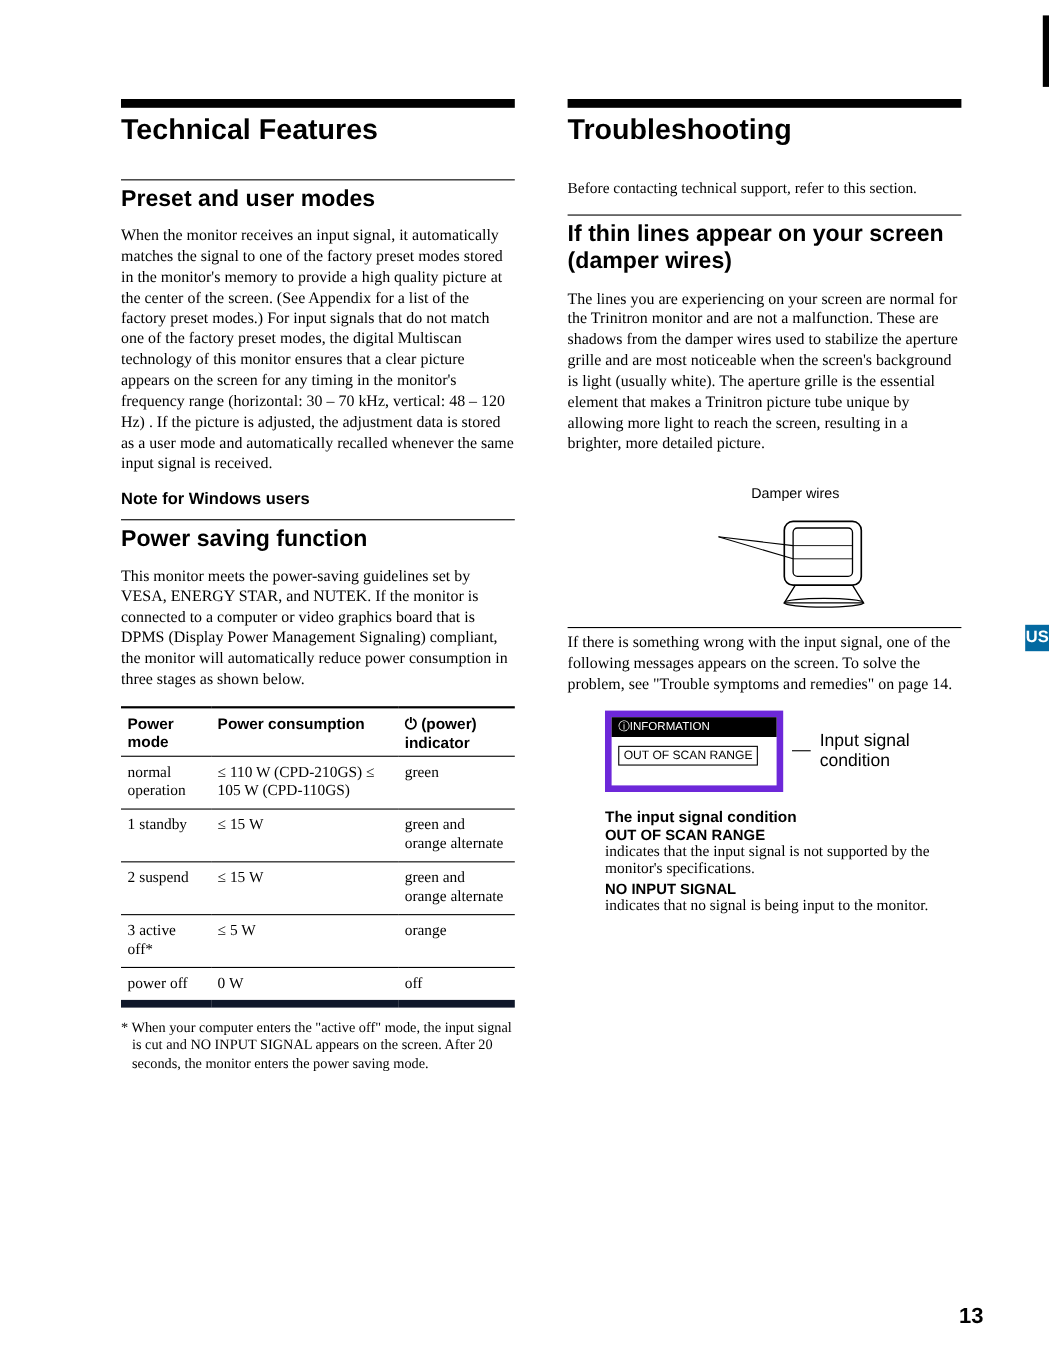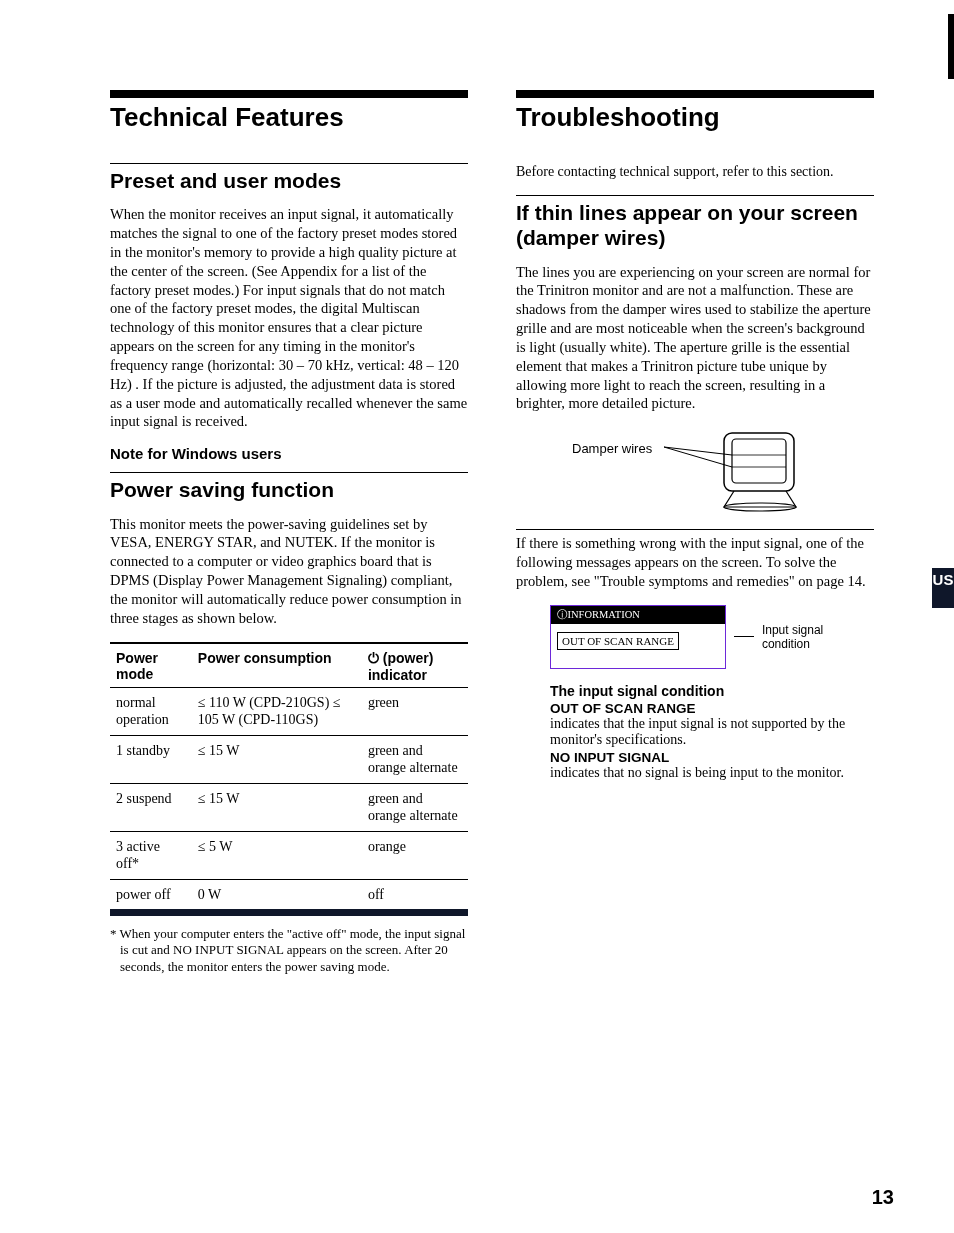--- a/index.html
+++ b/index.html
@@ -96,23 +96,23 @@
     padding-left: 10px;
     text-indent: -10px;
   }
   .osd-wrap {
     display: flex;
     align-items: center;
     gap: 8px;
     margin: 8px 0 14px 34px;
   }
   .osd-box {
-    border: 1px solid #6d28d9;
+    border: 6px solid #6d28d9;
     width: 175px;
-    font-family: Liberation Serif, serif;
+    font-family: Liberation Sans, sans-serif;
     font-size: 11px;
   }
   .osd-title {
     background: #000;
     color: #fff;
     padding: 2px 6px;
     font-size: 10.5px;
   }
   .osd-body {
     padding: 8px 6px 18px 6px;
@@ -121,21 +121,21 @@
     border: 1px solid #000;
     padding: 2px 4px;
     display: inline-block;
   }
   .osd-line {
     width: 20px;
     border-top: 1px solid #000;
   }
   .osd-caption {
     font-family: Arial, Helvetica, sans-serif;
-    font-size: 12px;
+    font-size: 16px;
   }
   .cond-block {
     margin-left: 34px;
     font-size: 14px;
   }
   .cond-block .lab {
     font-family: Arial, Helvetica, sans-serif;
     font-weight: bold;
     font-size: 13.5px;
     margin-top: 2px;
@@ -146,42 +146,43 @@
     right: 60px;
     font-family: Arial, Helvetica, sans-serif;
     font-weight: bold;
     font-size: 20px;
   }
   .us-tab {
     position: absolute;
     right: 0;
     top: 568px;
     width: 22px;
-    height: 40px;
-    background: #0f172a;
+    height: 24px;
+    background: #0369a1;
     color: #fff;
     font-family: Arial, Helvetica, sans-serif;
     font-weight: bold;
     font-size: 15px;
     text-align: center;
     line-height: 24px;
   }
   .right-bar {
     position: absolute;
     right: 0;
     top: 14px;
     width: 6px;
     height: 65px;
     background: #000;
   }
   .damper-wrap {
     margin: 6px 0 12px 56px;
     display: flex;
-    align-items: flex-start;
+    align-items: center;
     gap: 12px;
+    flex-direction: column;
   }
   .damper-label {
     font-family: Arial, Helvetica, sans-serif;
     font-size: 13px;
     margin-top: 14px;
   }
   .pre-intro {
     font-size: 14px;
     margin: 0 0 14px 0;
   }

